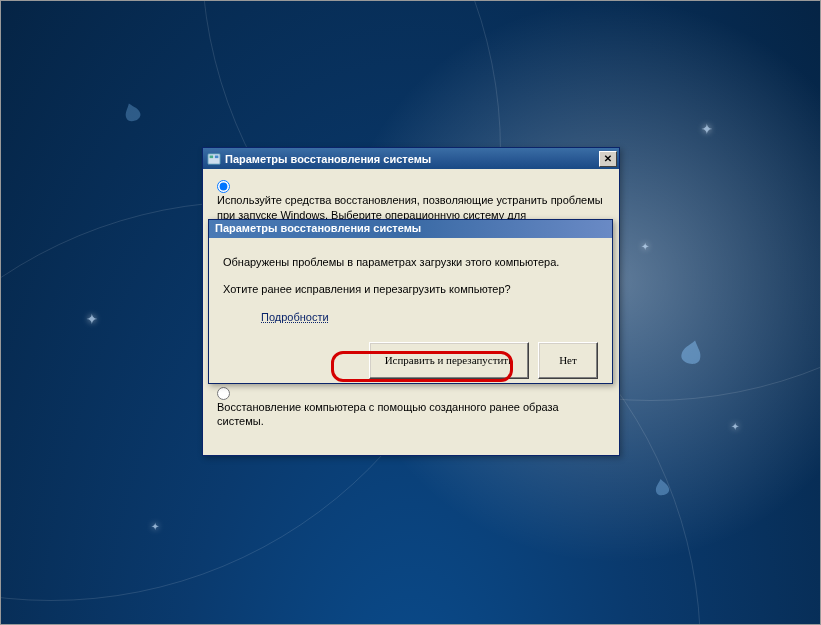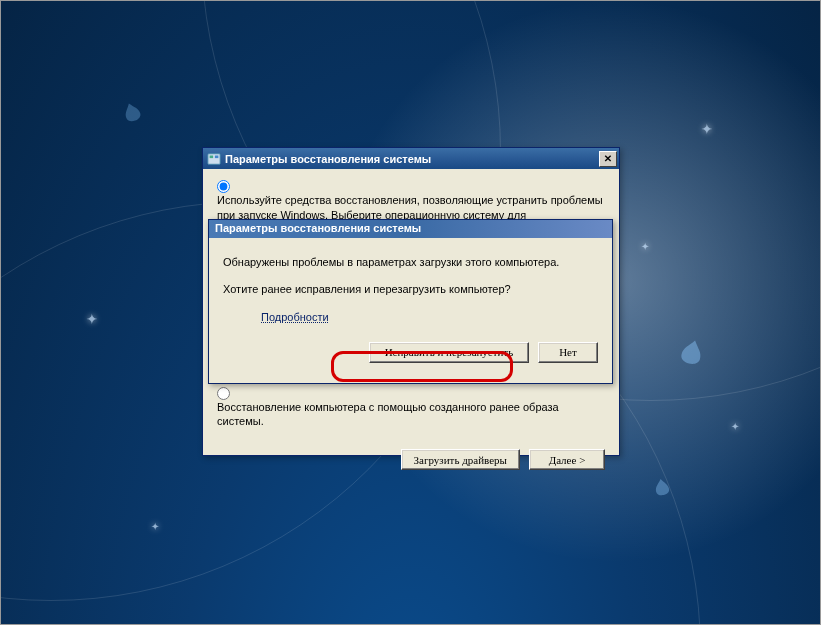--- a/index.html
+++ b/index.html
@@ -79,21 +79,21 @@
 .radio-row input { margin-top: 1px; margin-right: 8px; }
 .radio-row .text { flex: 1; line-height: 1.35; }
 .skip-space { height: 144px; }
 .parent-buttons {
   text-align: right;
   padding: 6px 14px 0 14px;
 }
 .btn {
   display: inline-block;
   min-width: 76px;
-  height: 21px;
+  height: 37px;
   padding: 0 12px;
   background: #ece9d8;
   border: 1px solid #404040;
   border-top-color: #fff;
   border-left-color: #fff;
   box-shadow: inset -1px -1px 0 #808080, inset 1px 1px 0 #d4d0c8;
   font-family: Tahoma; font-size: 11px;
   cursor: default;
   margin-left: 6px;
 }
@@ -183,24 +183,20 @@
       <label class="radio-row">
         <input type="radio" name="opt" checked="" style="">
         <span class="text">Используйте средства восстановления, позволяющие устранить проблемы при запуске Windows. Выберите операционную систему для восстановления.</span>
       </label>
       <div class="skip-space"></div>
       <label class="radio-row">
         <input type="radio" name="opt" style="">
         <span class="text">Восстановление компьютера с помощью созданного ранее образа системы.</span>
       </label>
     </div>
-    <div class="parent-buttons">
-      <button class="btn">Загрузить драйверы</button>
-      <button class="btn">Далее &gt;</button>
-    </div>
   </div>
 
   <div class="dlg-child">
     <div class="child-header">Параметры восстановления системы</div>
     <div class="child-body">
       <div>Обнаружены проблемы в параметрах загрузки этого компьютера.</div>
       <div class="line2">Хотите ранее исправления и перезагрузить компьютер?</div>
       <span class="details-link">Подробности</span>
     </div>
     <div class="child-buttons">

